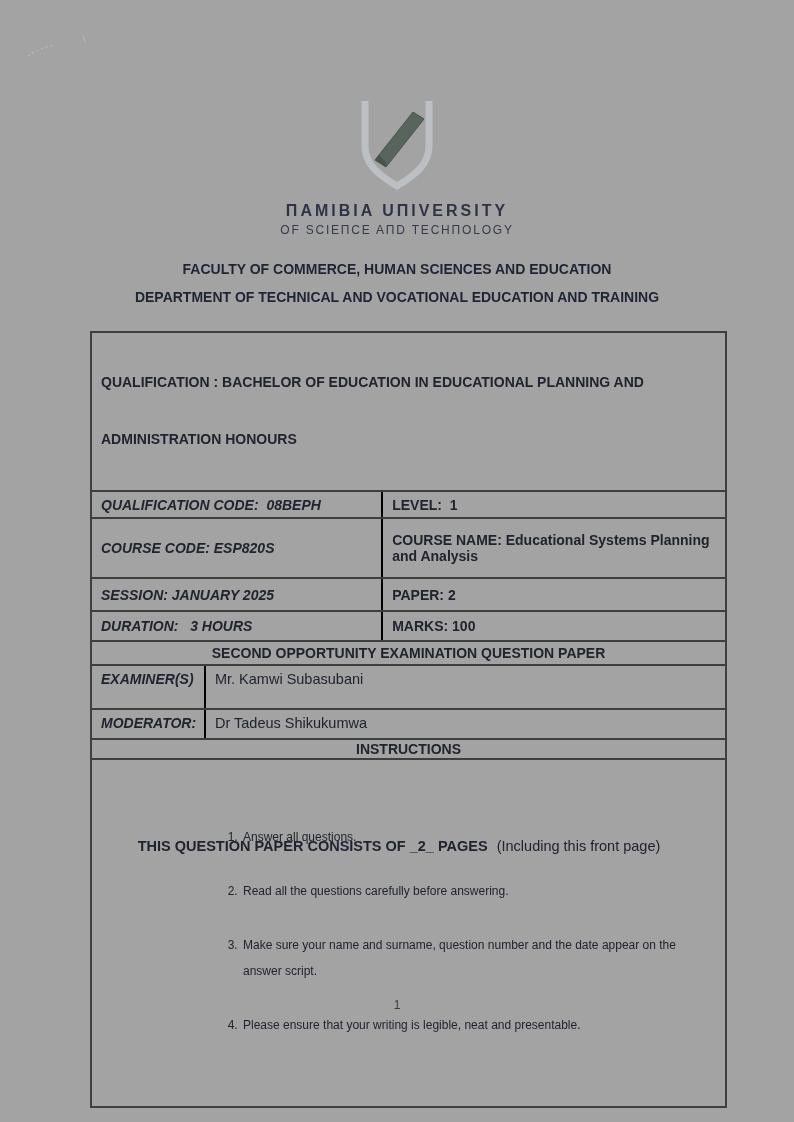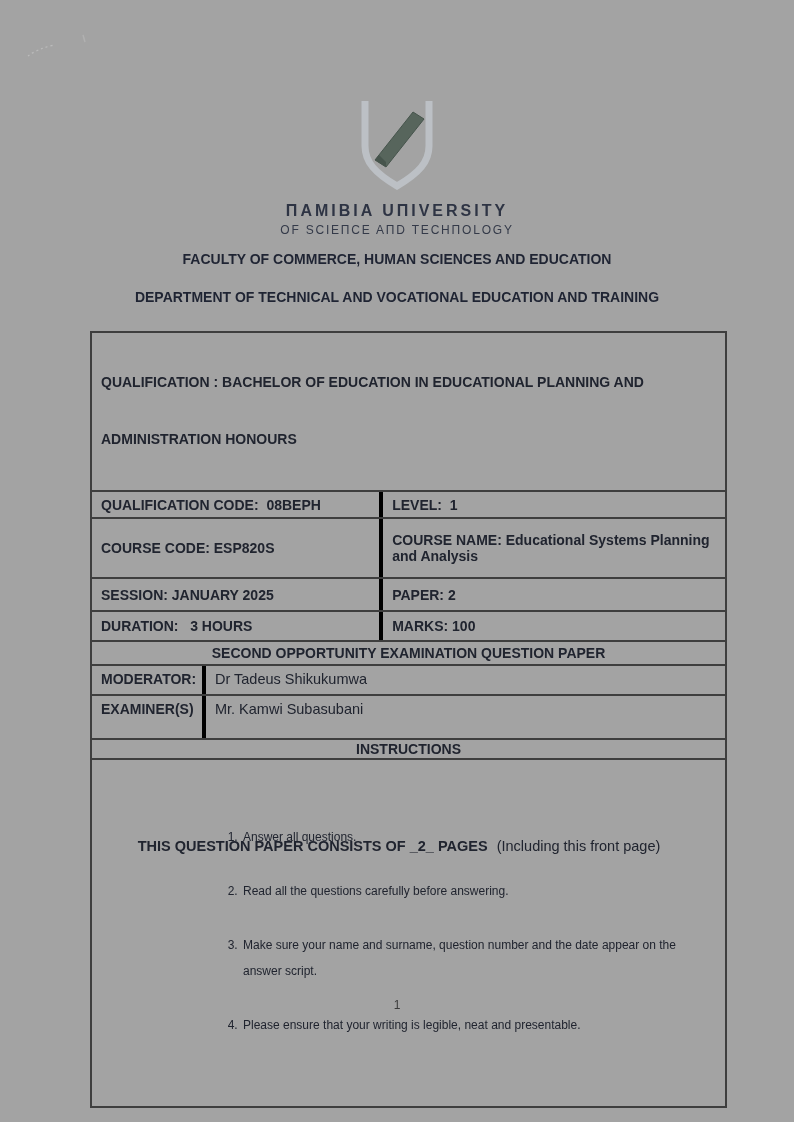--- a/index.html
+++ b/index.html
@@ -30,35 +30,35 @@
     margin-top:3px;
     font-size:12px; font-weight:400; letter-spacing:1.8px;
     color:#343a49; white-space:pre;
   }
 
   
   .faculty, .department {
     position:absolute; left:0; width:100%;
     text-align:center; font-weight:700; font-size:14px; color:#1f2433;
   }
-  .faculty { top:251px;text-align:center; }
+  .faculty { top:261px;text-align:center; }
   .department { top:289px; }
 
   
   .exam-table {
     position:absolute; left:90px; top:331px; width:637px;
     border:2px solid #3e3e3e;
     font-size:14px; color:#20242f;
   }
   .t-row { display:flex; border-bottom:2px solid #3e3e3e; align-items:stretch; }
   .t-row:last-child { border-bottom:none; }
   .cell { padding:3px 9px; white-space:pre-wrap; }
   .bold { font-weight:700; }
   .va-center { display:flex; align-items:center; }
-  .divided > .cell:first-child { border-right:4px solid #000000; }
+  .divided > .cell:first-child { border-right:2px solid #000000;font-style:italic; }
   .cols-a > .cell:first-child { width:46%; }
   .cols-a > .cell:last-child  { width:54%; }
   .cols-b > .cell:first-child { width:18%; }
   .cols-b > .cell:last-child  { width:82%; }
 
   .row-qualification { min-height:42px; }
   .row-qualification .cell { line-height:19px; padding-top:2px; }
   .row-qualcode  { min-height:27px; }
   .row-course    { min-height:60px; }
   .row-session   { min-height:33px; }
@@ -144,28 +144,28 @@
 
     <div class="t-row divided cols-a row-duration">
       <div class="cell bold va-center">DURATION:   3 HOURS</div>
       <div class="cell bold va-center">MARKS: 100</div>
     </div>
 
     <div class="t-row row-papertype va-center">
       <div class="cell bold" style="width:100%">SECOND OPPORTUNITY EXAMINATION QUESTION PAPER</div>
     </div>
 
+    <div class="t-row divided cols-b row-examiner">
+      <div class="cell bold">EXAMINER(S)</div>
+      <div class="cell name-cell">Mr. Kamwi Subasubani</div>
+    </div>
+
     <div class="t-row divided cols-b row-moderator">
       <div class="cell bold">MODERATOR:</div>
       <div class="cell name-cell">Dr Tadeus Shikukumwa</div>
-    </div>
-
-    <div class="t-row divided cols-b row-examiner">
-      <div class="cell bold">EXAMINER(S)</div>
-      <div class="cell name-cell">Mr. Kamwi Subasubani</div>
     </div>
 
     <div class="t-row row-instr-title va-center">
       <div class="cell bold" style="width:100%">INSTRUCTIONS</div>
     </div>
 
     <div class="t-row row-instructions">
       <div class="cell">
         <ol class="instr-list">
           <li>Answer all questions.</li>

